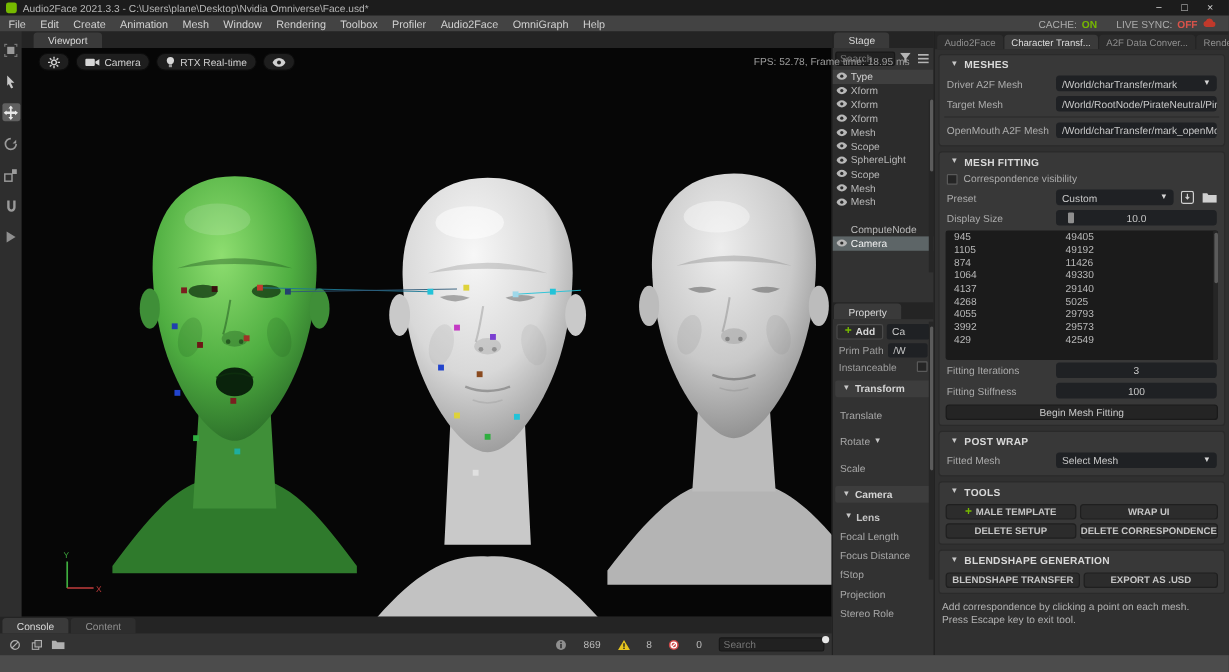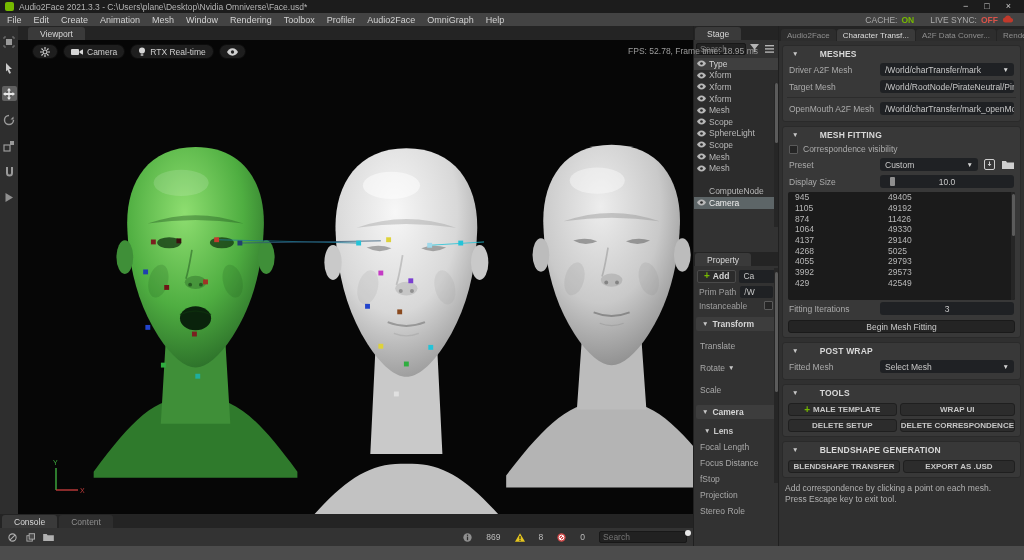--- a/index.html
+++ b/index.html
@@ -68,21 +68,21 @@
   .caret { font-size:6.5px; color:#c8c8c8; }
 
   
   .right-col { position:absolute; left:778px; top:26px; width:246px; height:520px; background:#303030;
     border-left:1px solid #202020; overflow:hidden; }
   .rp-tabbar { height:15px; background:#242424; display:flex; align-items:flex-end; padding-left:2px; }
   .rp-tab { font-size:8px; padding:2px 6px 1px; margin-right:1px; border-radius:3px 3px 0 0;
     background:#2d2d2d; color:#8f8f8f; white-space:nowrap; }
   .rp-tab.active { background:#3a3a3a; color:#dedede; }
   .section { margin:4px 3px 0; background:#383838; border:1px solid #2a2a2a; border-radius:3px; padding-bottom:4px; }
-  .section-header { display:flex; align-items:center; gap:21px; height:15px; padding:0 9px;
+  .section-header { display:flex; align-items:center; gap:5px; height:15px; padding:0 9px;
     color:#d8d8d8; font-size:8.5px; font-weight:bold; letter-spacing:.2px; }
   .field-row { display:flex; align-items:center; height:17px; padding:0 6px; gap:5px; }
   .field-label { width:86px; flex:0 0 auto; font-size:8.5px; color:#ababab; white-space:nowrap; }
   .dd-field { flex:1; background:#1f2124; border-radius:3px; height:13px; display:flex; align-items:center;
     padding:0 5px; color:#c8c8c8; font-size:8.5px; white-space:nowrap; overflow:hidden; min-width:0; }
   .dd-arrow { margin-left:auto; font-size:6.5px; color:#d5d5d5; padding-left:4px; }
   .divider { height:1px; background:#2c2c2c; margin:2px 4px; }
   .chk { width:9px; height:9px; background:#252525; border:1px solid #5a5a5a; border-radius:1px; flex:0 0 auto; }
   .slider-field { flex:1; background:#1f2124; border-radius:3px; height:13px; position:relative;
     display:flex; align-items:center; justify-content:center; color:#c8c8c8; font-size:8.5px; }
@@ -637,20 +637,26 @@
       <div class="vscroll" style="top:0;height:108px;">
         <div class="handle" style="top:2px;height:42px;"></div>
       </div>
     </div>
     <div class="field-row">
       <span class="field-label">Fitting Iterations</span>
       <div class="slider-field">
         <span>3</span>
       </div>
     </div>
+    <div class="field-row">
+      <span class="field-label">Fitting Stiffness</span>
+      <div class="slider-field">
+        <span>100</span>
+      </div>
+    </div>
     <div class="wide-btn normal">Begin Mesh Fitting</div>
   </div>
 
   <div class="section">
     <div class="section-header">
       <span class="caret">▼</span>
       <span>POST WRAP</span>
     </div>
     <div class="field-row">
       <span class="field-label">Fitted Mesh</span>

